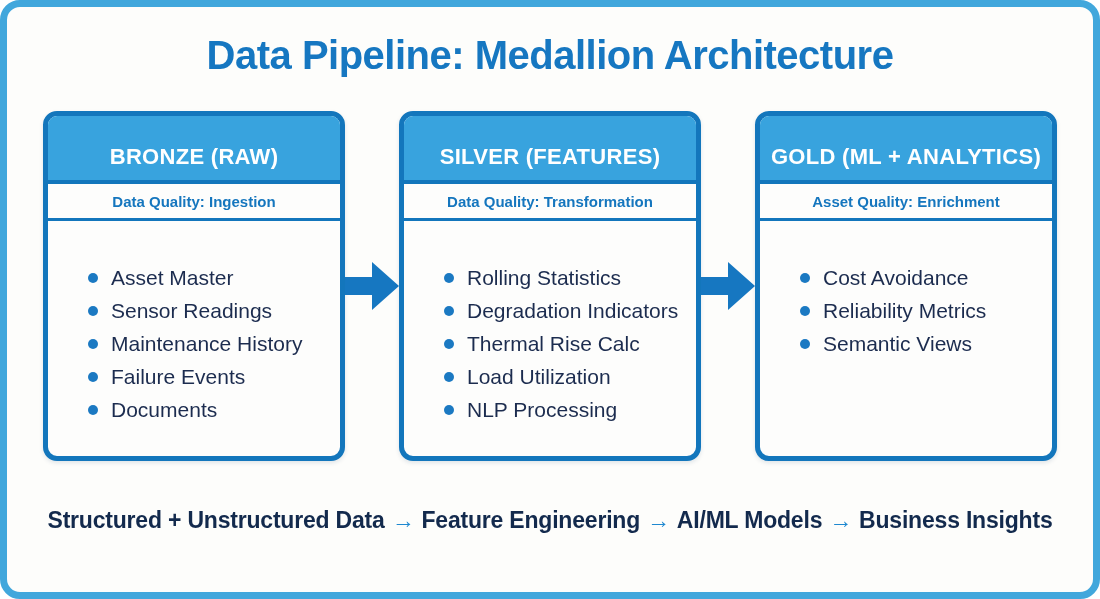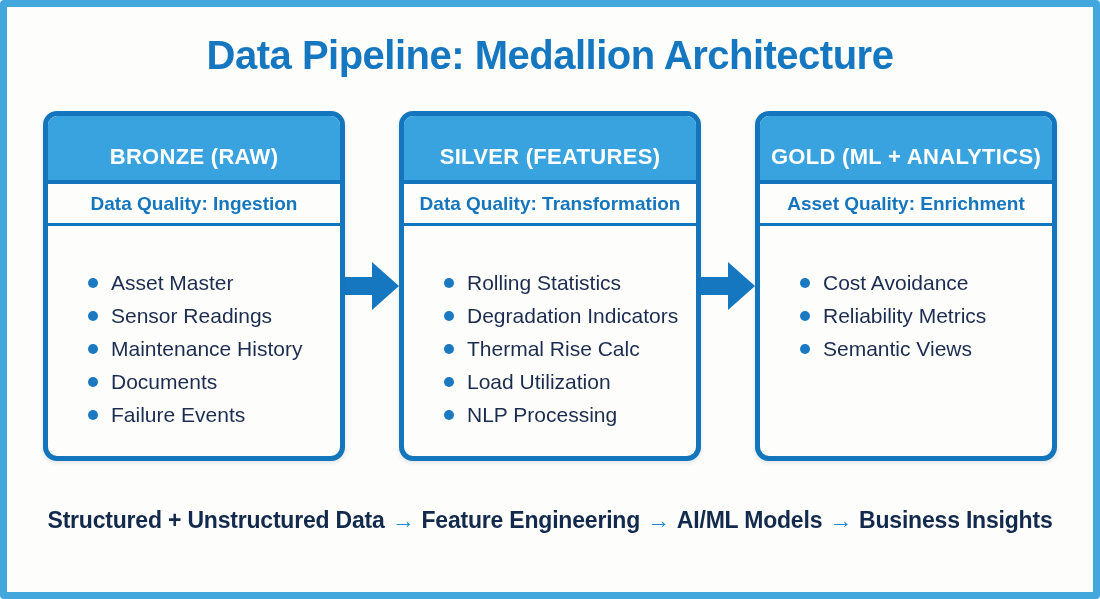--- a/index.html
+++ b/index.html
@@ -7,21 +7,21 @@
     padding: 0;
     background: #ffffff;
     font-family: "Liberation Sans", sans-serif;
   }
   .frame {
     box-sizing: border-box;
     width: 1100px;
     height: 599px;
     background: #fdfdfb;
     border: 7px solid #41a7dc;
-    border-radius: 4px;
+    border-radius: 20px;
     overflow: hidden;
   }
   .title {
     margin: 26px 0 0 0;
     text-align: center;
     font-size: 40px;
     font-weight: bold;
     letter-spacing: -0.5px;
     color: #1677c1;
   }
@@ -48,21 +48,21 @@
     font-size: 22px;
     font-weight: bold;
     letter-spacing: 0.3px;
     text-align: center;
     padding: 28px 0 10px 0;
     border-bottom: 4px solid #1376bc;
   }
   .card-quality {
     color: #1576be;
     background: #fdfdfc;
-    font-size: 19px;
+    font-size: 15px;
     font-weight: bold;
     text-align: center;
     padding: 9px 0 8px 0;
     border-bottom: 3px solid #1376bc;
   }
   .card-list {
     list-style: none;
     margin: 40px 0 0 0;
     padding: 0 8px 0 40px;
   }
@@ -117,22 +117,22 @@
 
   <div class="row">
 
     <section class="card">
       <div class="card-header">BRONZE (RAW)</div>
       <div class="card-quality">Data Quality: Ingestion</div>
       <ul class="card-list">
         <li>Asset Master</li>
         <li>Sensor Readings</li>
         <li>Maintenance History</li>
+        <li>Failure Events</li>
         <li>Documents</li>
-        <li>Failure Events</li>
       </ul>
     </section>
 
     <div class="gap">
       <svg width="54" height="60" viewBox="0 0 54 60" aria-hidden="true">
         <polygon points="0,21 27,21 27,6 54,30 27,54 27,39 0,39"></polygon>
       </svg>
     </div>
 
     <section class="card">

